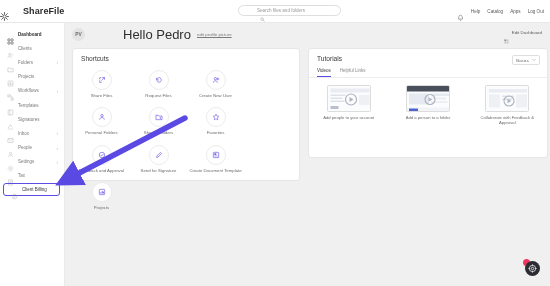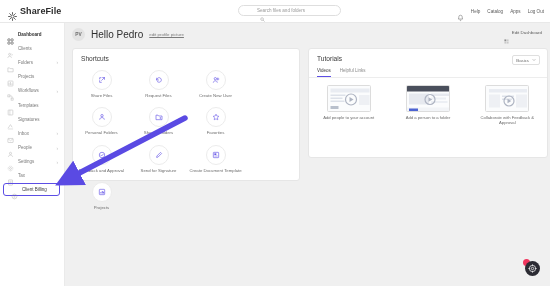--- a/index.html
+++ b/index.html
@@ -10,21 +10,21 @@
     overflow: hidden;
   }
   #app { position: relative; width: 550px; height: 286px; background: #f0f0f0; }
 
   
   .topbar {
     position: absolute; top: 0; left: 0; width: 550px; height: 23px;
     background: #ffffff; border-bottom: 1px solid #e8e8e8;
     display: flex; align-items: center;
   }
-  .brand { display: flex; align-items: center; gap: 3px; padding-left: 8px; width: 120px; }
+  .brand { display: flex; align-items: center; gap: 14px; width: 120px; }
   .brand-mark { width: 9px; height: 9px; flex: 0 0 9px; }
   .brand-name { font-size: 9px; font-weight: 700; color: #2b2b2b; letter-spacing: .1px; }
 
   .search-wrap { position: absolute; left: 238px; top: 5px; width: 103px; height: 11px; }
   .search-box {
     width: 100%; height: 100%; border: 1px solid #dedede; border-radius: 9px;
     background: #fff; display: flex; align-items: center; gap: 2px; padding-left: 18px;
   }
   .search-ico { position: absolute; left: 22px; top: 3px; width: 5px; height: 5px; }
   .search-ph { font-size: 4.6px; color: #9a9a9a; white-space: nowrap; }
@@ -56,21 +56,21 @@
 
   
   .content { position: absolute; left: 65px; top: 23px; width: 485px; height: 263px; background: #f0f0f0; }
 
   .greet-row { position: relative; height: 23px; display: flex; align-items: center; padding-left: 7px; gap: 6px; }
   .avatar {
     width: 13px; height: 13px; border-radius: 50%; background: #e3e3e3;
     display: flex; align-items: center; justify-content: center;
     font-size: 4.8px; color: #6e6e6e; font-weight: 600; flex: 0 0 13px;
   }
-  .greet-txt { font-size: 10px; color: #2f2f2f; white-space: nowrap; }
+  .greet-txt { font-size: 13px; color: #2f2f2f; white-space: nowrap; margin-left: 32px; }
   .greet-link { font-size: 4.4px; color: #7b7b7b; text-decoration: underline; white-space: nowrap; cursor: pointer; }
   .edit-dash { position: absolute; right: 8px; top: 7px; display: flex; align-items: center; gap: 2.5px; cursor: pointer; }
   .edit-ico { width: 5px; height: 5px; }
   .edit-lab { font-size: 4.4px; color: #606060; white-space: nowrap; }
 
   .panels { position: absolute; left: 7px; top: 25px; display: flex; gap: 8px; }
 
   .card { background: #ffffff; border: 1px solid #e6e6e6; border-radius: 3px; }
   .card-title { font-size: 6.6px; color: #3a3a3a; padding: 6px 0 0 8px; }
 

